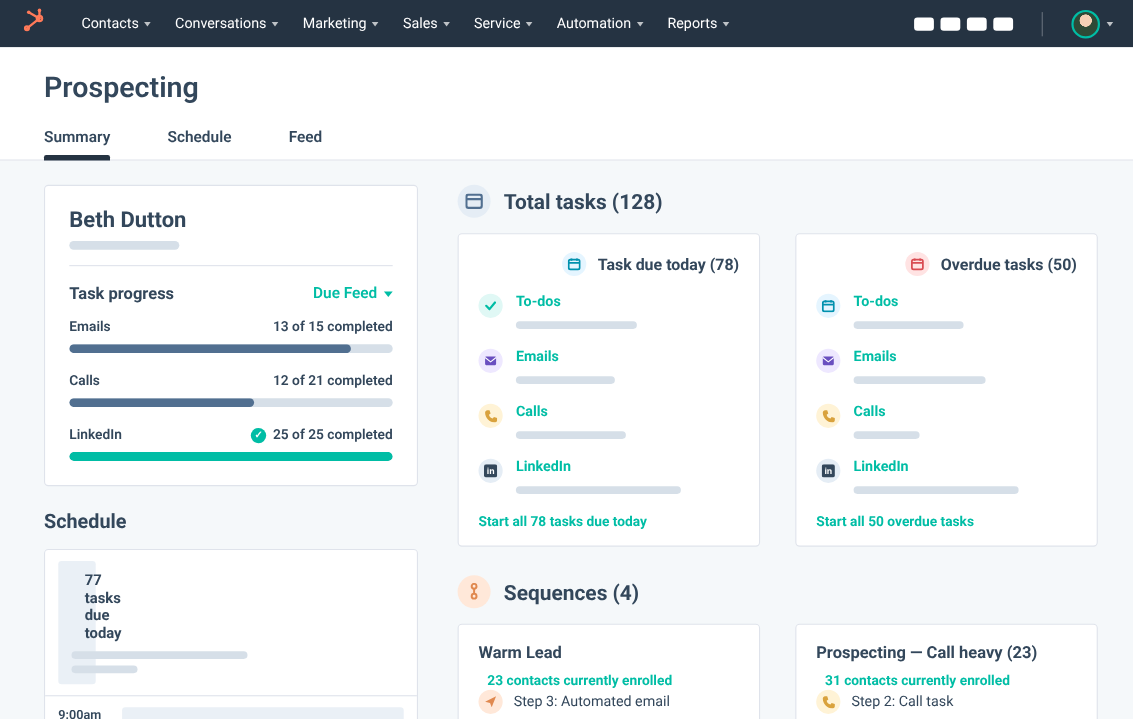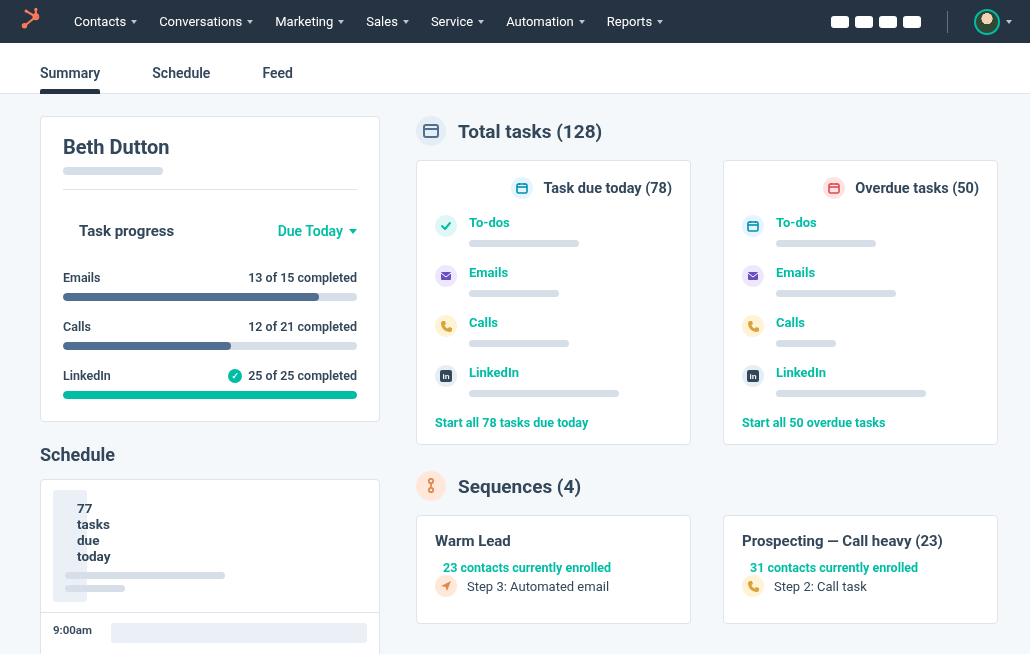--- a/index.html
+++ b/index.html
@@ -109,21 +109,21 @@
   .skeleton{
     background:var(--skeleton);
     border-radius:4px;
     height:8px;
   }
   .profile-skel{width:100px;height:8px;margin-bottom:14px;}
   .profile-divider{border:none;border-top:1px solid var(--border);margin:0 0 16px 0;}
   .task-progress-head{
     display:flex;justify-content:space-between;align-items:center;margin-bottom:14px;
   }
-  .task-progress-head h3{font-size:15px;font-weight:700;margin:16px;}
+  .task-progress-head h3{font-size:15px;font-weight:700;margin:0;}
   .due-select{
     color:var(--teal);font-weight:600;font-size:14px;display:flex;align-items:center;gap:6px;cursor:pointer;
   }
   .prog-row{margin-bottom:18px;}
   .prog-row:last-child{margin-bottom:0;}
   .prog-head{display:flex;justify-content:space-between;font-size:12.5px;font-weight:600;margin-bottom:8px;}
   .prog-head .done{display:flex;align-items:center;gap:6px;}
   .prog-bar{height:8px;background:var(--skeleton);border-radius:4px;overflow:hidden;}
   .prog-fill{height:100%;background:var(--slate);border-radius:4px;}
   .prog-fill.teal{background:var(--teal);}
@@ -246,38 +246,39 @@
       <span class="pill"></span>
   </div>
   <div class="vdiv"></div>
   <div class="avatar-wrap">
     <span class="avatar"></span>
     <span class="chev-white-sm"></span>
   </div>
 </div>
 
 <div class="page-header">
+  <h1 class="page-title">Prospecting</h1>
   <div class="tabs" id="tabs">
       <div class="tab active">Summary</div>
       <div class="tab">Schedule</div>
       <div class="tab">Feed</div>
     </div>
 </div>
 
 <div class="main">
 
   <div>
     <div class="card profile-card">
       <h2 class="profile-name">Beth Dutton</h2>
       <div class="skeleton profile-skel"></div>
       <hr class="profile-divider">
       <div class="task-progress-head">
         <h3>Task progress</h3>
         <div class="due-select">
-          <span>Due Today</span>
+          <span>Due Feed</span>
           <span class="chev-teal"></span>
         </div>
       </div>
       <div id="prog-rows">
           <div class="prog-row">
     <div class="prog-head">
       <span>Emails</span>
       <span class="done">
 
         <span>13 of 15 completed</span>

